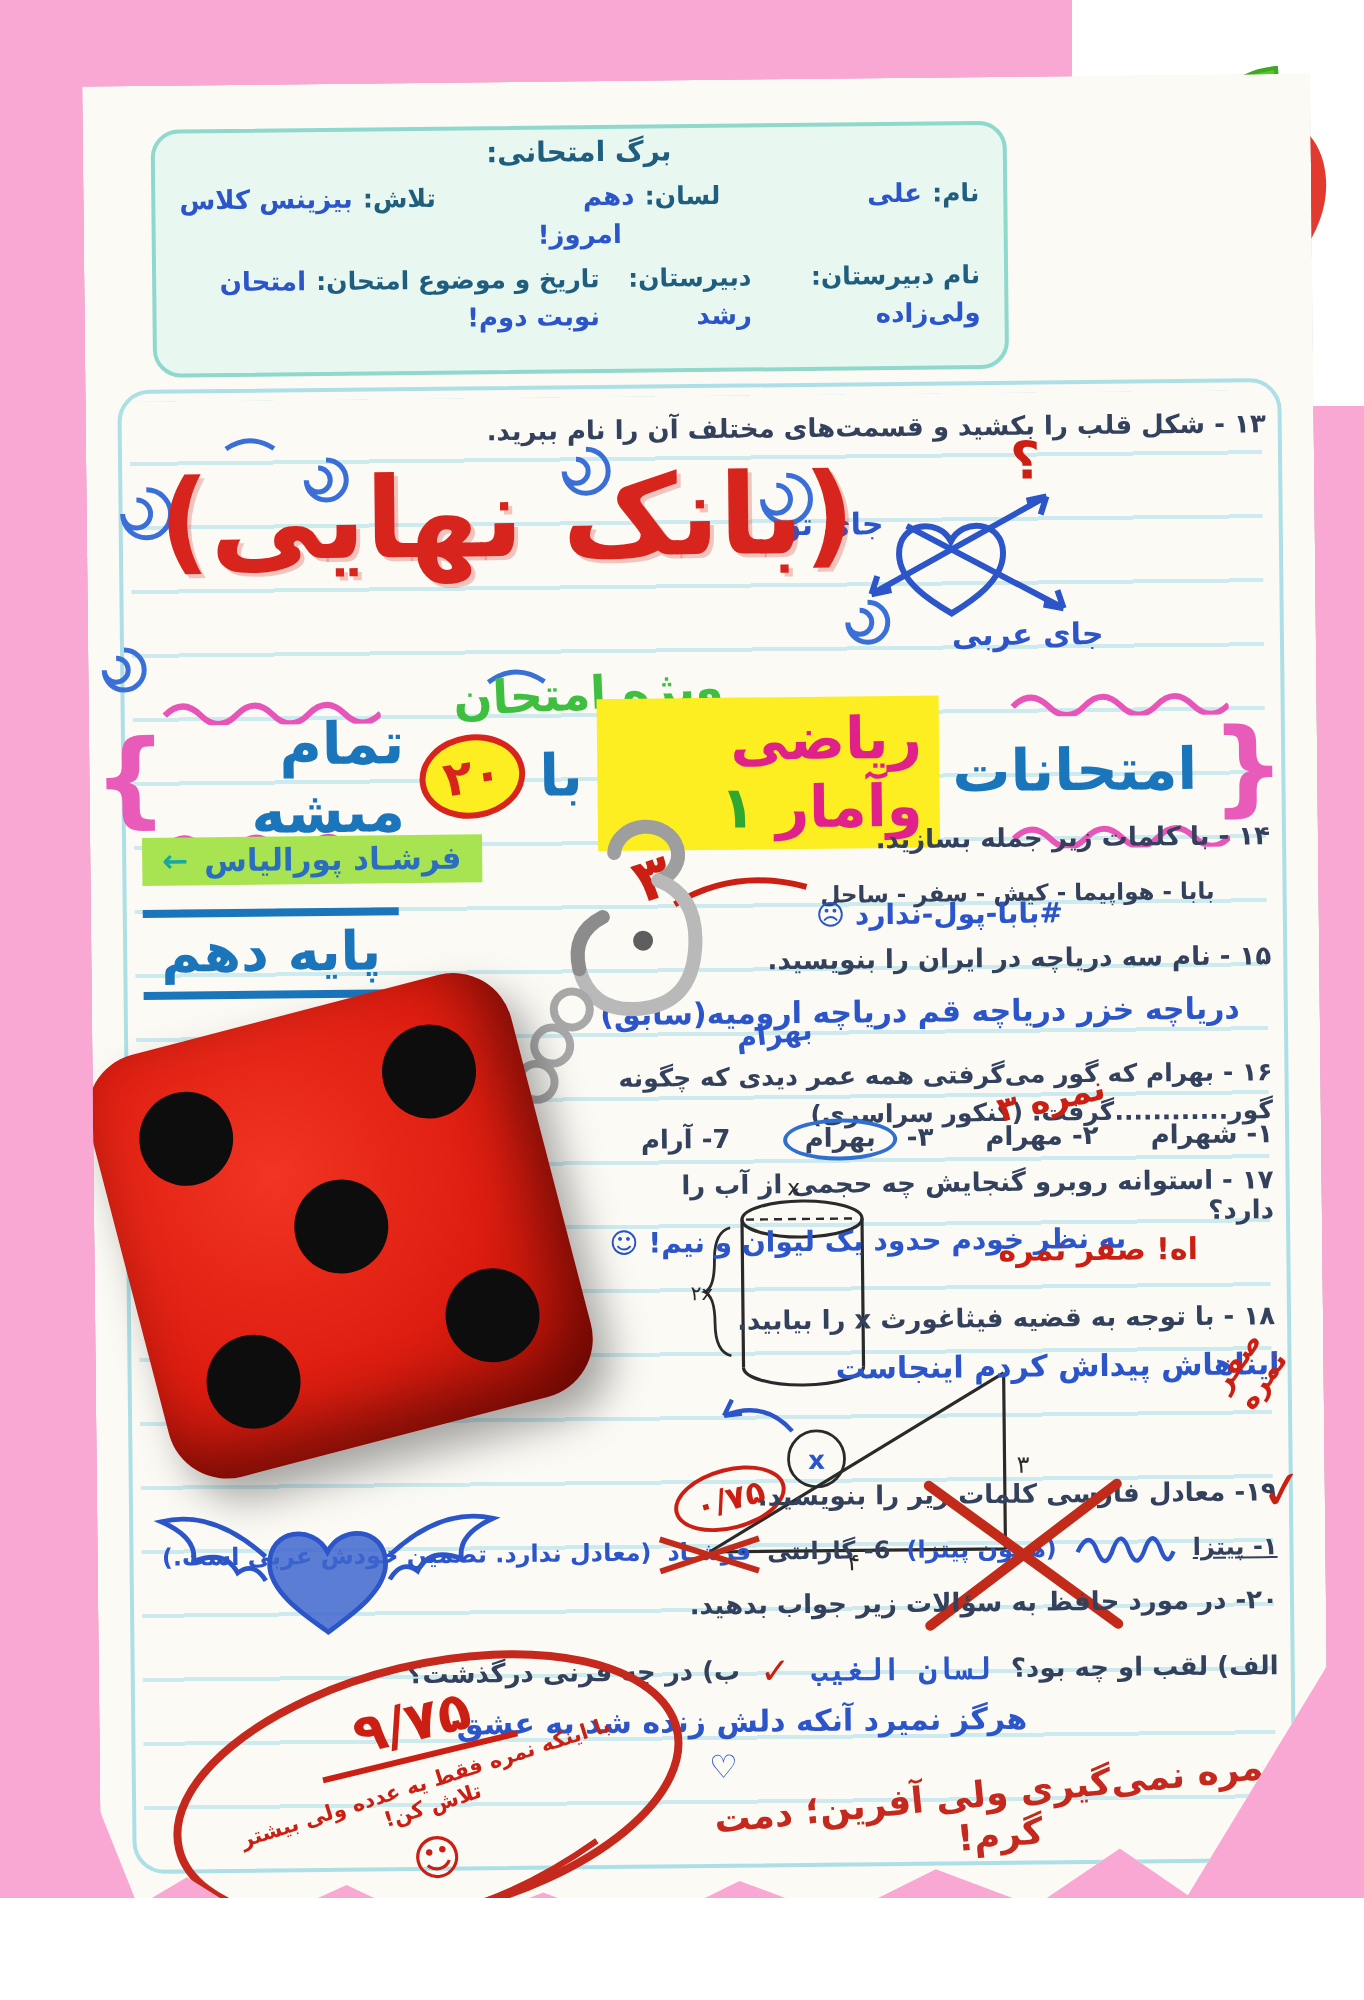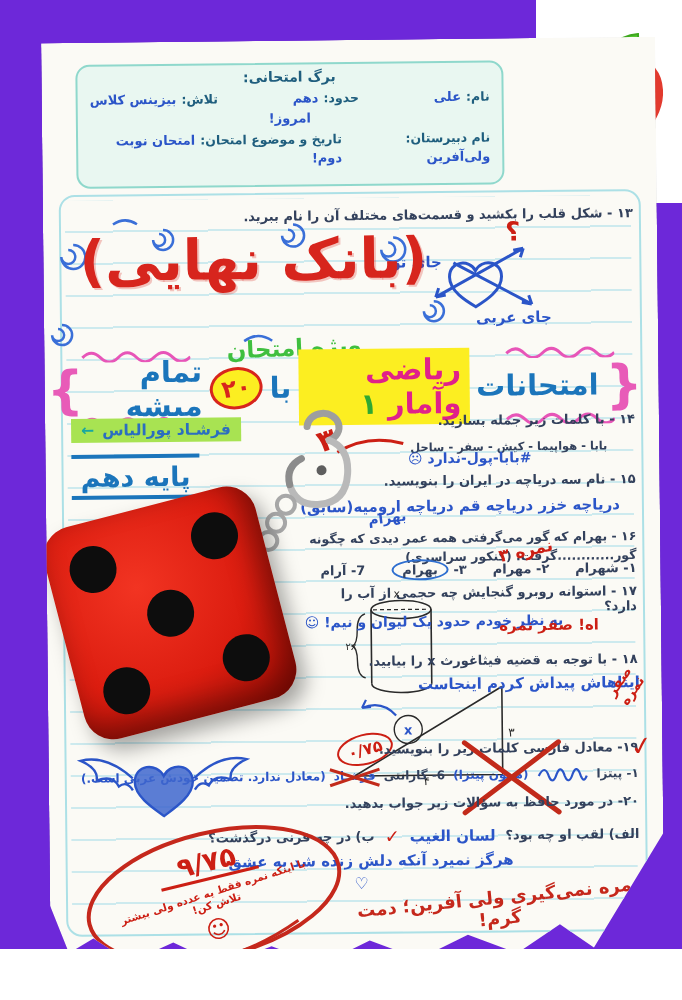--- a/index.html
+++ b/index.html
@@ -1,16 +1,16 @@
 <!DOCTYPE html>
 <html lang="fa"><head>
 <meta charset="utf-8">
 <style>
   html,body{margin:0;padding:0;}
-  .stage{position:relative;width:682px;height:949px;background:#6d28d9;overflow:hidden;
+  .stage{position:relative;width:682px;height:949px;background:#f9a8d4;overflow:hidden;
          font-family:"DejaVu Sans",sans-serif;}
   .abs{position:absolute;}
   .rtl{direction:rtl;text-align:right;unicode-bidi:embed;}
   .printed{color:#33415C;font-weight:bold;font-size:13px;}
   .hb{color:#2B55C8;}
   .hr{color:#CC1F14;}
   
   .logo-panel{right:0;top:0;width:146px;height:203px;background:#ffffff;}
   .logo-text{position:absolute;left:14px;top:78px;width:120px;text-align:center;color:#111;
              font-weight:900;font-size:25px;transform:rotate(-35deg);}
@@ -89,26 +89,27 @@
 
   <div class="abs paper">
     <div class="abs frame"></div>
     <div class="abs ruled"></div>
     <div class="abs ruled2"></div>
 
     <div class="abs header-box rtl">
       <div class="hcen hlabel" style="font-size:14px;">برگ امتحانی:</div>
       <div class="hrow">
         <span><span class="hlabel">نام:</span> <span class="hval">علی</span></span>
-        <span><span class="hlabel">حدود:</span> <span class="hval">دهم</span></span>
+        <span><span class="hlabel">لسان:</span> <span class="hval">دهم</span></span>
         <span><span class="hlabel">تلاش:</span> <span class="hval">بیزینس کلاس</span></span>
       </div>
       <div class="hcen hval" style="margin-top:4px;">امروز!</div>
       <div class="hrow">
-        <span><span class="hlabel">نام دبیرستان:</span> <span class="hval">ولی‌آفرین</span></span>
+        <span><span class="hlabel">نام دبیرستان:</span> <span class="hval">ولی‌زاده</span></span>
+        <span><span class="hlabel">دبیرستان:</span> <span class="hval">رشد</span></span>
         <span><span class="hlabel">تاریخ و موضوع امتحان:</span> <span class="hval">امتحان نوبت دوم!</span></span>
       </div>
     </div>
 
     <div class="abs rtl printed" style="right:24px;top:168px;">۱۳ - شکل قلب را بکشید و قسمت‌های مختلف آن را نام ببرید.</div>
     <svg class="abs" style="left:362px;top:192px;" width="140" height="100" viewBox="0 0 140 100">
       <path d="M70 40 C64 28 44 30 44 46 C44 60 60 70 70 76 C80 70 96 60 96 46 C96 30 76 28 70 40 Z" fill="none" stroke="#2B55C8" stroke-width="3"></path>
       <path d="M118 18 L30 66 M30 66 l10 -2 M30 66 l3 -9 M118 18 l-10 2 M118 18 l-3 9" stroke="#2B55C8" stroke-width="3" fill="none"></path>
       <path d="M48 32 L126 74 M126 74 l-10 -2 M126 74 l-3 -9" stroke="#2B55C8" stroke-width="3" fill="none"></path>
     </svg>
@@ -207,21 +208,21 @@
       <text x="90" y="128" font-size="12" fill="#2A2A2A" text-anchor="middle">۴</text>
       <path d="M60 58 q-14 -16 -34 -8 M26 50 l9 -1 M26 50 l4 -8" stroke="#2B55C8" stroke-width="2.2" fill="none"></path>
     </svg>
     <div class="abs rtl hb" style="right:22px;top:636px;font-size:15px;font-weight:bold;">ایناهاش پیداش کردم اینجاست</div>
     <div class="abs hr" style="left:556px;top:622px;font-size:14px;font-weight:900;transform:rotate(-55deg);">صفر نمره</div>
     <div class="abs score-oval" style="left:288px;top:694px;">۰/۷۵</div>
 
     <div class="abs rtl printed" style="right:24px;top:702px;">۱۹- معادل فارسی کلمات زیر را بنویسید.</div>
     <div class="abs hr" style="right:10px;top:694px;font-size:26px;font-weight:900;transform:rotate(-8deg);">✓</div>
     <div class="abs rtl" style="right:24px;top:728px;width:560px;display:flex;direction:rtl;gap:8px;align-items:center;font-size:12px;font-weight:bold;flex-wrap:nowrap;">
-      <span style="color:#33415C;">۱- پیتزا</span>
+      <span style="color:#33415C;text-decoration:underline;">۱- پیتزا</span>
       <svg width="52" height="16" viewBox="0 0 52 16">
         <path d="M2 10 q6 -12 10 0 q4 10 8 -2 q4 -10 8 2 q4 10 8 -2 q4 -10 8 2 q3 8 6 0" fill="none" stroke="#2B55C8" stroke-width="2.2"></path>
         </svg>
       <span class="hb">(همون پیتزا)</span>
       <span style="color:#33415C;">6- گارانتی</span>
       <span class="hb xcross">فرشـاد</span>
       <span class="hb">(معادل ندارد. تضمین خودش عربی است.)</span>
     </div>
     <svg class="abs" style="left:408px;top:696px;" width="110" height="86" viewBox="0 0 110 86">
       <path d="M8 8 L102 78 M102 8 L8 78" stroke="#C22A1A" stroke-width="5" fill="none" stroke-linecap="round"></path>
@@ -231,21 +232,21 @@
       <g fill="none" stroke="#2B55C8" stroke-width="2.4">
         <path d="M95 42 C88 28 66 30 66 48 C66 62 84 74 95 82 C106 74 124 62 124 48 C124 30 102 28 95 42 Z" fill="#3E66CE" fill-opacity=".85"></path>
         <path d="M64 44 Q38 20 12 26 Q30 34 28 46 Q44 40 50 52 Q58 46 64 56"></path>
         <path d="M126 44 Q152 20 178 26 Q160 34 162 46 Q146 40 140 52 Q132 46 126 56"></path>
       </g>
     </svg>
 
     <div class="abs rtl printed" style="right:24px;top:756px;">۲۰- در مورد حافظ به سؤالات زیر جواب بدهید.</div>
     <div class="abs rtl" style="right:24px;top:786px;display:flex;direction:rtl;gap:10px;align-items:center;font-size:13px;font-weight:bold;">
       <span style="color:#33415C;">الف) لقب او چه بود؟</span>
-      <span class="hb" style="font-size:15px;">لسان الغیب</span>
+      <span class="hb" style="font-size:15px;font-family:Liberation Mono, monospace;">لسان الغیب</span>
       <span class="hr" style="font-size:18px;">✓</span>
       <span style="color:#33415C;">ب) در چه قرنی درگذشت؟</span>
     </div>
     <div class="abs rtl hb" style="right:150px;top:812px;font-size:15px;font-weight:bold;">هرگز نمیرد آنکه دلش زنده شد به عشق</div>
     <div class="abs hb" style="right:295px;top:834px;font-size:16px;">♡</div>
 
     <div class="abs stamp">
       <svg width="268" height="142" viewBox="0 0 268 142">
         <ellipse cx="134" cy="71" rx="128" ry="62" fill="none" stroke="#C5281C" stroke-width="4"></ellipse>
         <path d="M60 122 q70 26 150 -6" fill="none" stroke="#C5281C" stroke-width="3"></path>

